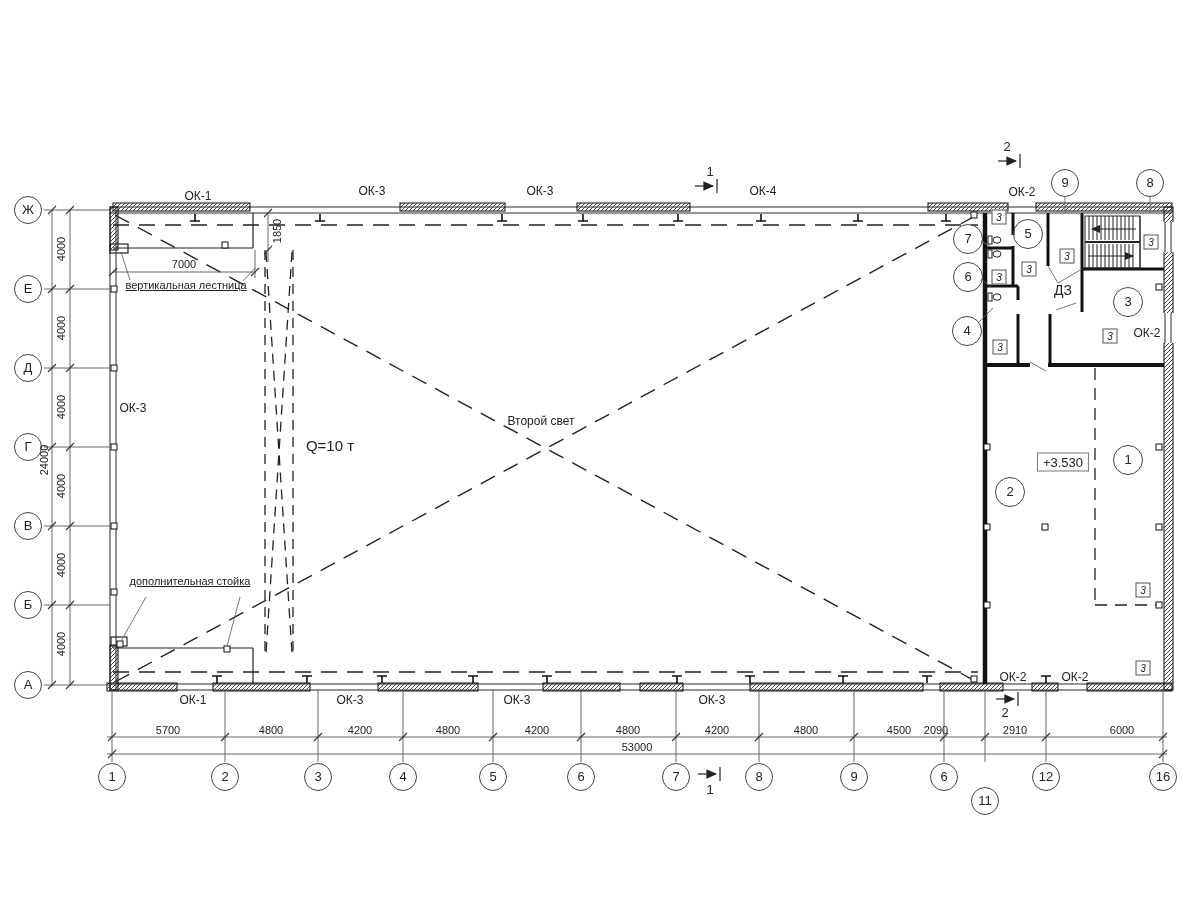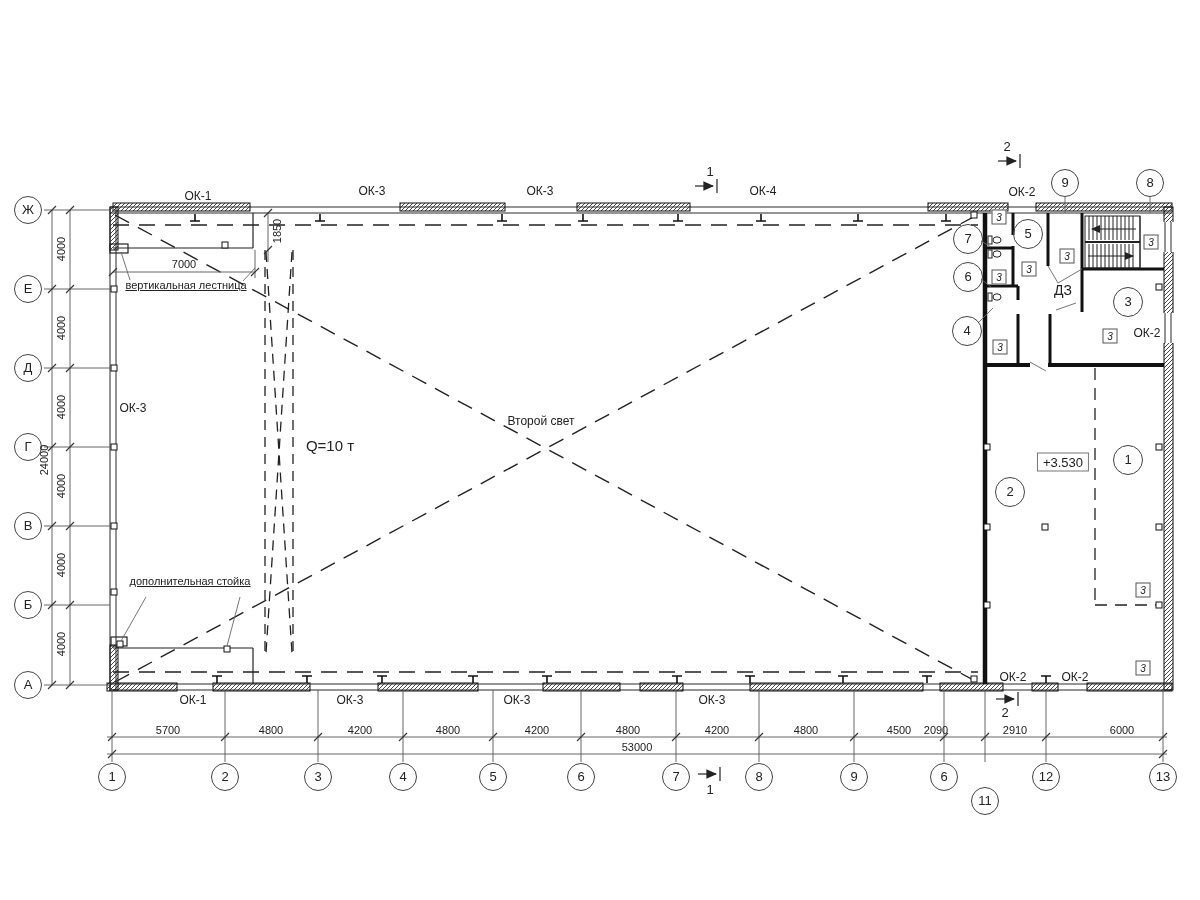--- a/index.html
+++ b/index.html
@@ -357,21 +357,21 @@
     <div class="gcircle" style="left: 318px; top: 777px;">3</div>
     <div class="gcircle" style="left: 403px; top: 777px;">4</div>
     <div class="gcircle" style="left: 493px; top: 777px;">5</div>
     <div class="gcircle" style="left: 581px; top: 777px;">6</div>
     <div class="gcircle" style="left: 676px; top: 777px;">7</div>
     <div class="gcircle" style="left: 759px; top: 777px;">8</div>
     <div class="gcircle" style="left: 854px; top: 777px;">9</div>
     <div class="gcircle" style="left: 944px; top: 777px;">6</div>
     <div class="gcircle" style="left: 985px; top: 777px; margin-top: 24px;">11</div>
     <div class="gcircle" style="left: 1046px; top: 777px;">12</div>
-    <div class="gcircle" style="left: 1163px; top: 777px;">13</div>
+    <div class="gcircle" style="left: 1163px; top: 777px;">16</div>
     <div class="gcircle" style="left: 1065px; top: 183px;">9</div>
     <div class="gcircle" style="left: 1150px; top: 183px;">8</div>
     <div class="dim" style="left: 168px; top: 730px;">5700</div>
     <div class="dim" style="left: 271px; top: 730px;">4800</div>
     <div class="dim" style="left: 360px; top: 730px;">4200</div>
     <div class="dim" style="left: 448px; top: 730px;">4800</div>
     <div class="dim" style="left: 537px; top: 730px;">4200</div>
     <div class="dim" style="left: 628px; top: 730px;">4800</div>
     <div class="dim" style="left: 717px; top: 730px;">4200</div>
     <div class="dim" style="left: 806px; top: 730px;">4800</div>

